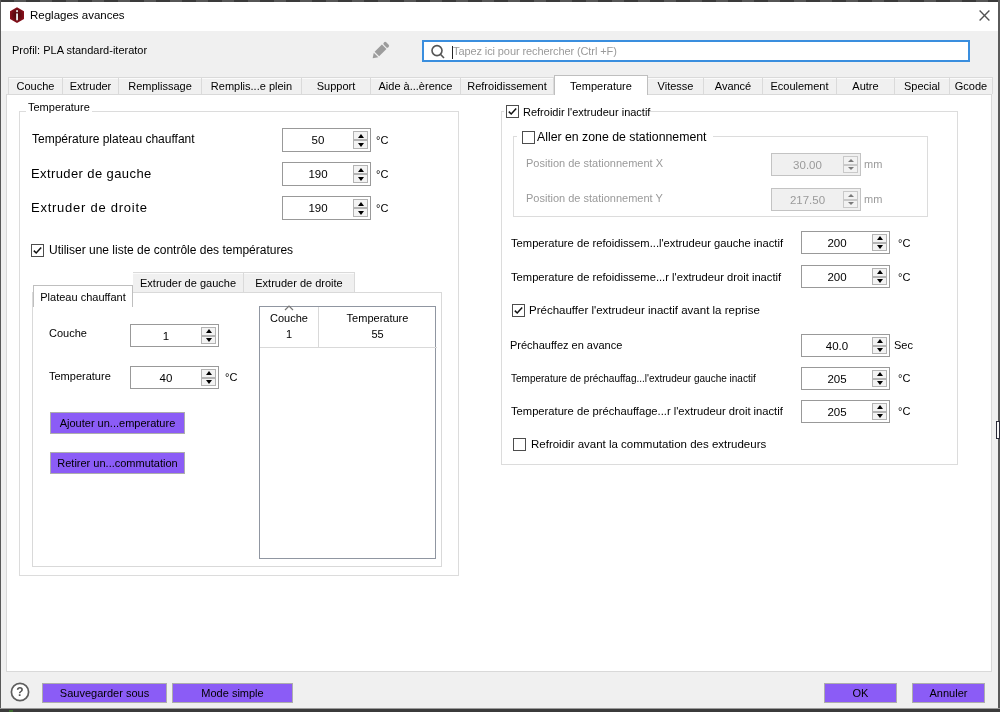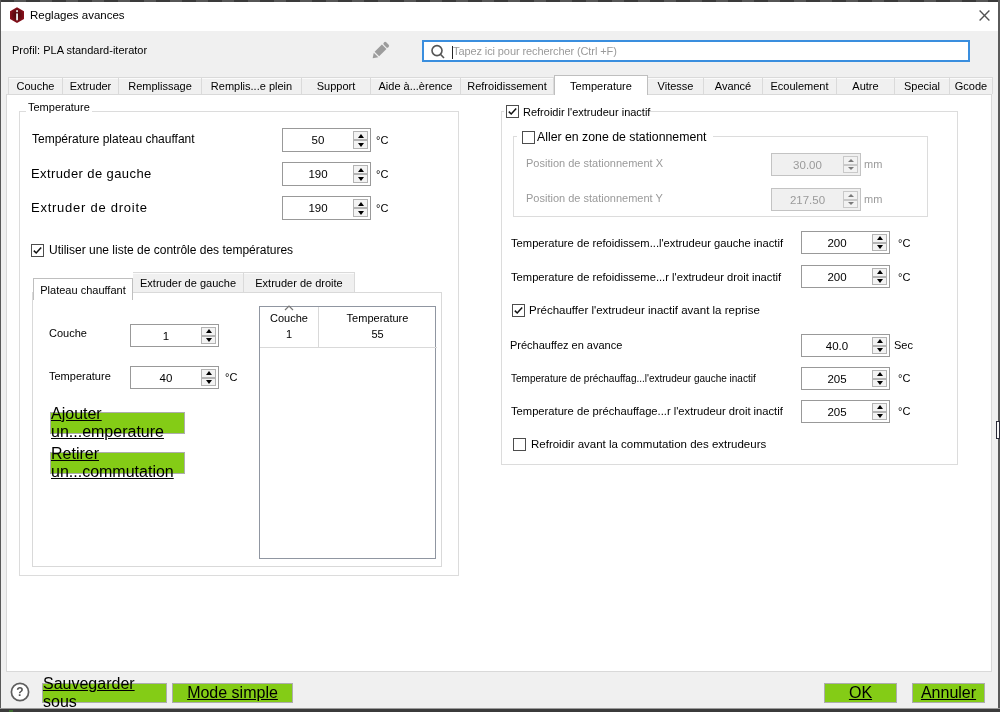--- a/index.html
+++ b/index.html
@@ -21,21 +21,21 @@
 .tu { width:0;height:0;border-left:3.5px solid transparent;border-right:3.5px solid transparent;border-bottom:4px solid #000; }
 .td { width:0;height:0;border-left:3.5px solid transparent;border-right:3.5px solid transparent;border-top:4px solid #000; }
 .spin.dis { border-color:#c3c3c3; background:#f0f0f0; }
 .spin.dis .val { color:#9a9a9a; }
 .spin.dis .bu, .spin.dis .bd { border-color:#c9c9c9; background:#f2f2f2; }
 .spin.dis .tu { border-bottom-color:#7a7a7a; border-left-width:3px; border-right-width:3px; border-bottom-width:3px; }
 .spin.dis .td { border-top-color:#7a7a7a; border-left-width:3px; border-right-width:3px; border-top-width:3px; }
 
 .cb { position:absolute; width:13px; height:13px; border:1px solid #4d4d4d; background:#fff; z-index:3; }
 
-.btn { position:absolute; background:#84cc16; border:1px solid #adadad; display:flex; align-items:center; justify-content:center; font-size:16px; z-index:3;text-decoration:underline; }
+.btn { position:absolute; background:#8b5cf6; border:1px solid #adadad; display:flex; align-items:center; justify-content:center; font-size:11px; z-index:3; }
 
 .tab { position:absolute; top:77px; height:17px; background:#f0f0f0; border-top:1px solid #dadada; border-right:1px solid #dadada; display:flex; align-items:center; justify-content:center; box-shadow:inset 0 1px 0 #fbfbfb; }
 .tabsel { position:absolute; background:#fff; border:1px solid #bfbfbf; border-bottom:none; display:flex; align-items:center; justify-content:center; z-index:5; }
 .page { position:absolute; left:6px; top:94px; width:986px; height:578px; background:#fff; border:1px solid #d9d9d9; z-index:2; }
 .z3 { z-index:3; }
 </style>
 </head>
 <body>
 
   <div class="titlebar"></div>
@@ -135,21 +135,21 @@
   </div>
   <span class="lab z3" style="left:376px;top:202px">°C</span>
 
   <div class="cb" style="left:31px;top:244px">
     <svg width="11" height="11" viewBox="0 0 11 11" style="position:absolute;left:0;top:0">
       <path d="M1.8 5.6 L4.2 8 L9.2 2.4" stroke="#111" stroke-width="1.5" fill="none"></path>
     </svg>
   </div>
   <span class="lab z3" style="left:49px;top:244px;font-size:12px">Utiliser une liste de contrôle des températures</span>
 
-  <div class="tabsel z3" style="left:33px;top:278px;width:100px;height:22px">Plateau chauffant</div>
+  <div class="tabsel z3" style="left:33px;top:285px;width:100px;height:22px">Plateau chauffant</div>
   <div class="tab z3" style="left:133px;top:272px;width:111px;height:20px">Extruder de gauche</div>
   <div class="tab z3" style="left:244px;top:272px;width:111px;height:20px">Extruder de droite</div>
   <div class="abs" style="left:32px;top:292px;width:410px;height:275px;border:1px solid #d9d9d9;background:#fff;z-index:2"></div>
 
   <span class="lab z3" style="left:49px;top:327px">Couche</span>
   <div class="spin" style="left:130px;top:324px">
     <span class="val">1</span>
     <span class="btns">
       <span class="bu">
         <i class="tu"></i>

